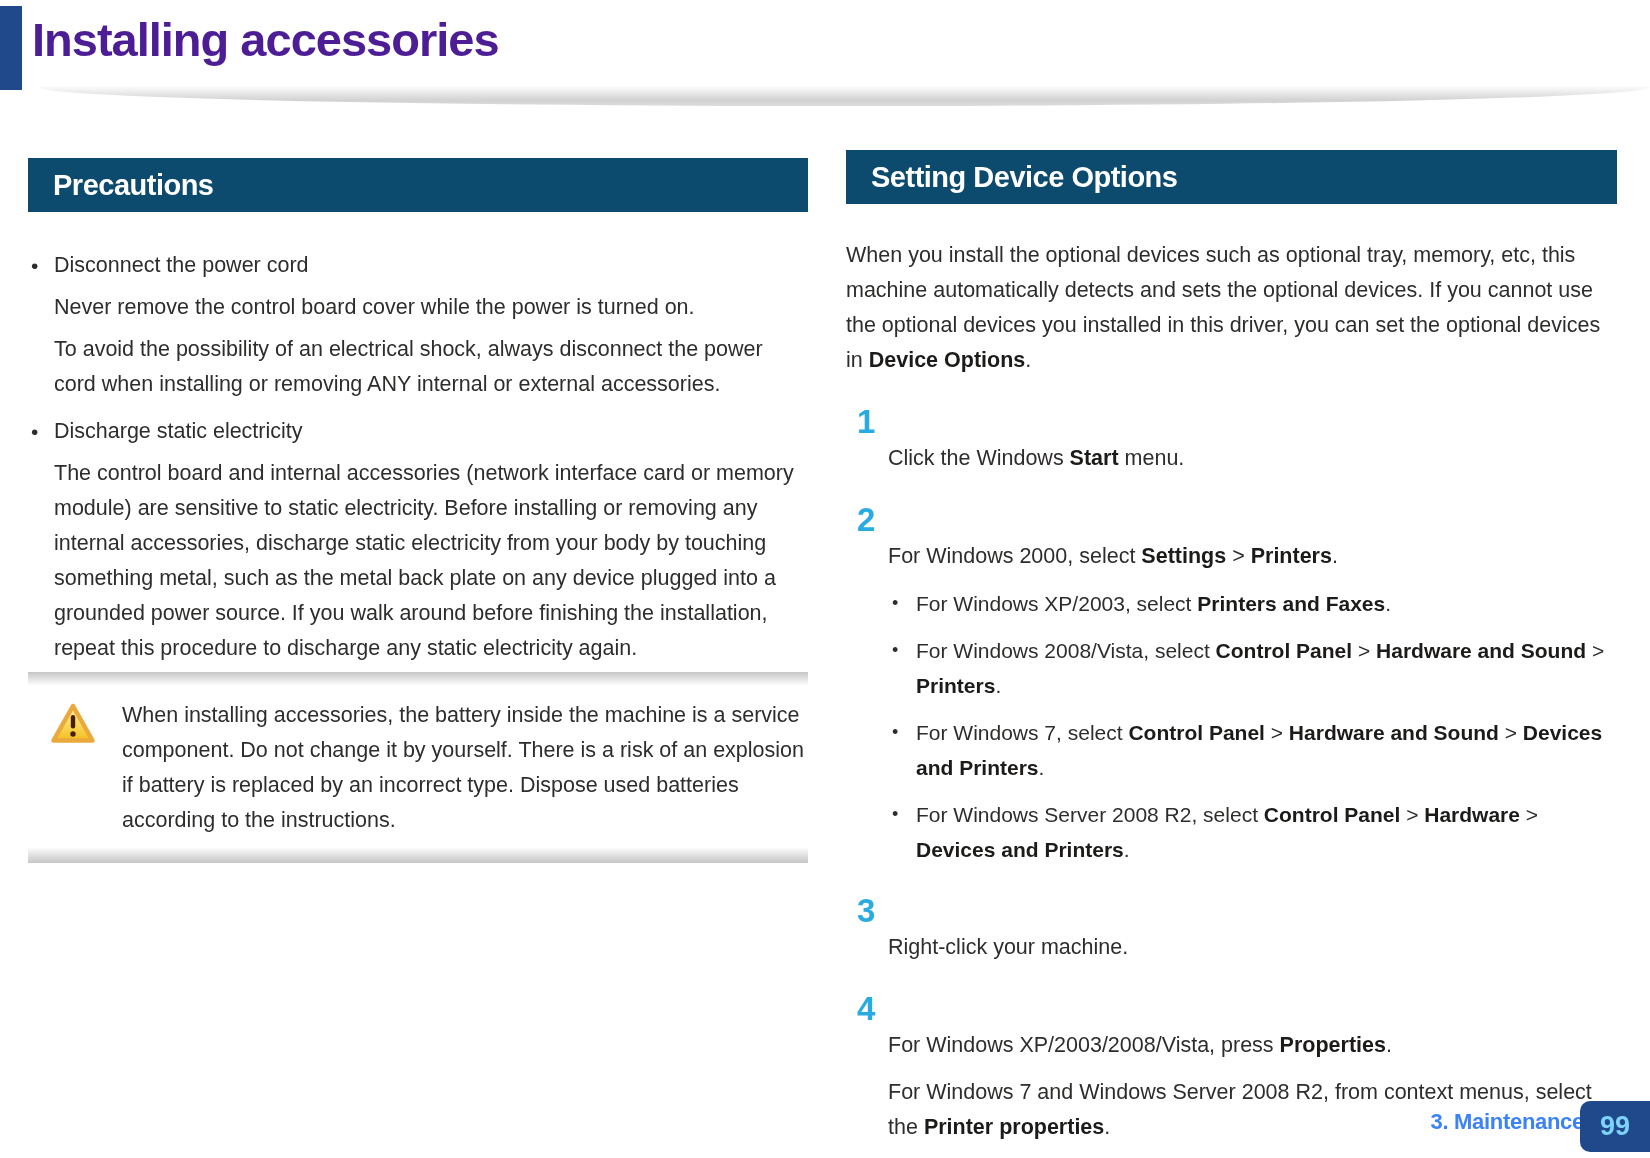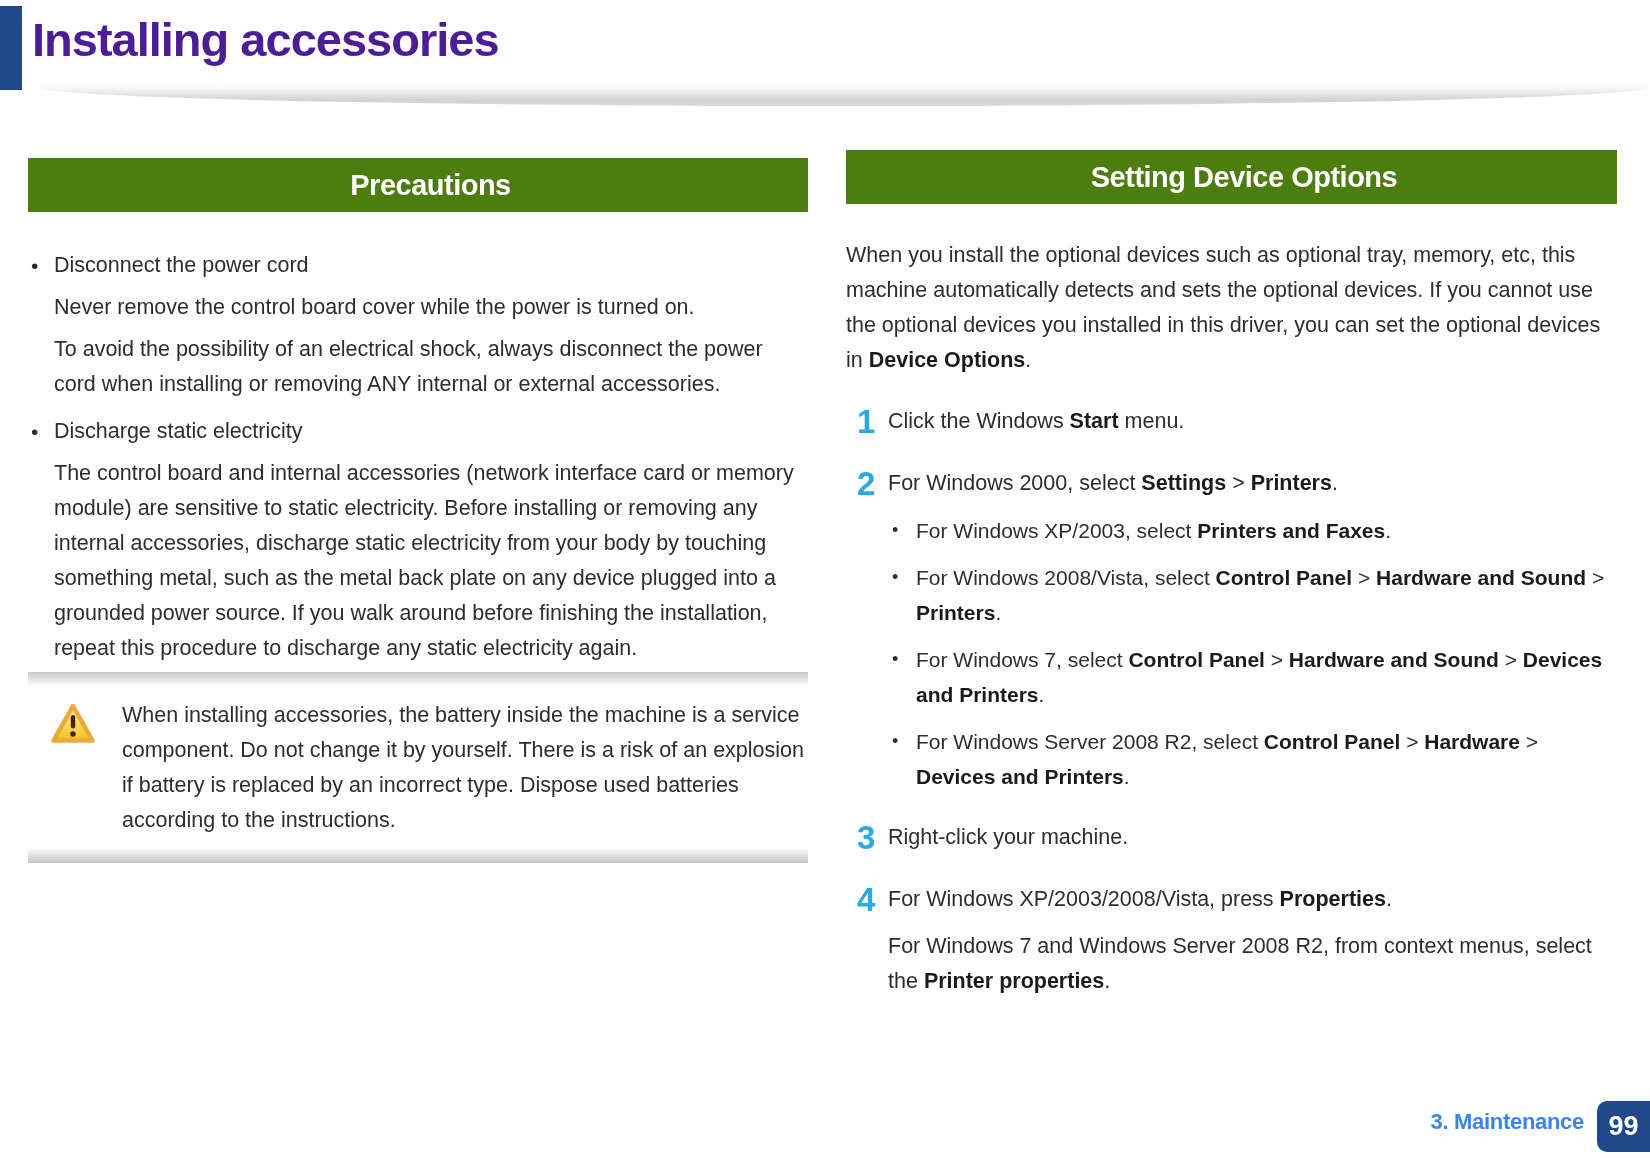--- a/index.html
+++ b/index.html
@@ -24,23 +24,23 @@
     position:absolute; left:38px; right:0; top:87px; height:19px;
     background:linear-gradient(to bottom, #fbfbfb 0%, #d2d2d2 70%, #dcdcdc 100%);
     border-radius:0 0 50% 50% / 0 0 100% 100%;
   }
 
   
   .col-left  { position:absolute; left:28px;  top:158px; width:780px; }
   .col-right { position:absolute; left:846px; top:150px; width:771px; }
 
   .section-header {
-    height:54px; background:#4d7c0f; color:#ffffff;
+    height:54px; background:#0c4a6e; color:#ffffff;
     font-size:29px; font-weight:bold; line-height:54px;
-    padding-left:25px; letter-spacing:-0.5px;text-align:center;
+    padding-left:25px; letter-spacing:-0.5px;
   }
 
   .body-text { font-size:21.5px; line-height:35px; }
 
   
   .bullet-item { display:flex; margin-top:36px; }
   .bullet-dot {
     width:26px; flex:0 0 26px; font-size:21px; line-height:35px;
     padding-left:3px; color:#2e2d2c;
   }
@@ -65,40 +65,40 @@
 
   
   .intro-paragraph { margin-top:34px; }
 
   .steps { margin-top:22px; }
   .step-item { display:flex; margin-top:26px; }
   .step-number {
     width:42px; flex:0 0 42px; color:#29ABE2;
     font-size:33px; font-weight:bold; line-height:36px; padding-left:11px;
   }
-  .step-body { flex:1; }
+  .step-body { flex:1;margin-top:37px; }
   .step-text { font-size:21.5px; line-height:35px; }
   .step-extra-paragraph { margin-top:12px; font-size:21.5px; line-height:35px; }
 
   .sub-bullet { display:flex; margin-top:12px; }
   .sub-bullet-dot {
     width:28px; flex:0 0 28px; padding-left:4px;
     font-size:18px; line-height:35px;
   }
   .sub-bullet-text { flex:1; font-size:21px; line-height:35px; }
 
   
   .footer-chapter {
     position:absolute; right:66px; top:1109px;
     color:#3b82f6; font-size:22px; font-weight:bold; letter-spacing:-0.3px;
   }
   .page-number-badge {
-    position:absolute; right:0; top:1101px; width:53px; height:51px;
+    position:absolute; right:0; top:1101px; width:70px; height:51px;
     background:#20498B; border-radius:10px 0 0 10px;
-    color:#ffffff; font-size:27px; font-weight:bold;
+    color:#7dd3fc; font-size:27px; font-weight:bold;
     display:flex; align-items:center; justify-content:center;
   }
 </style>
 </head>
 <body>
 
 <div class="page">
 
   <div class="title-accent-bar"></div>
   <h1 class="page-title">Installing accessories</h1>

